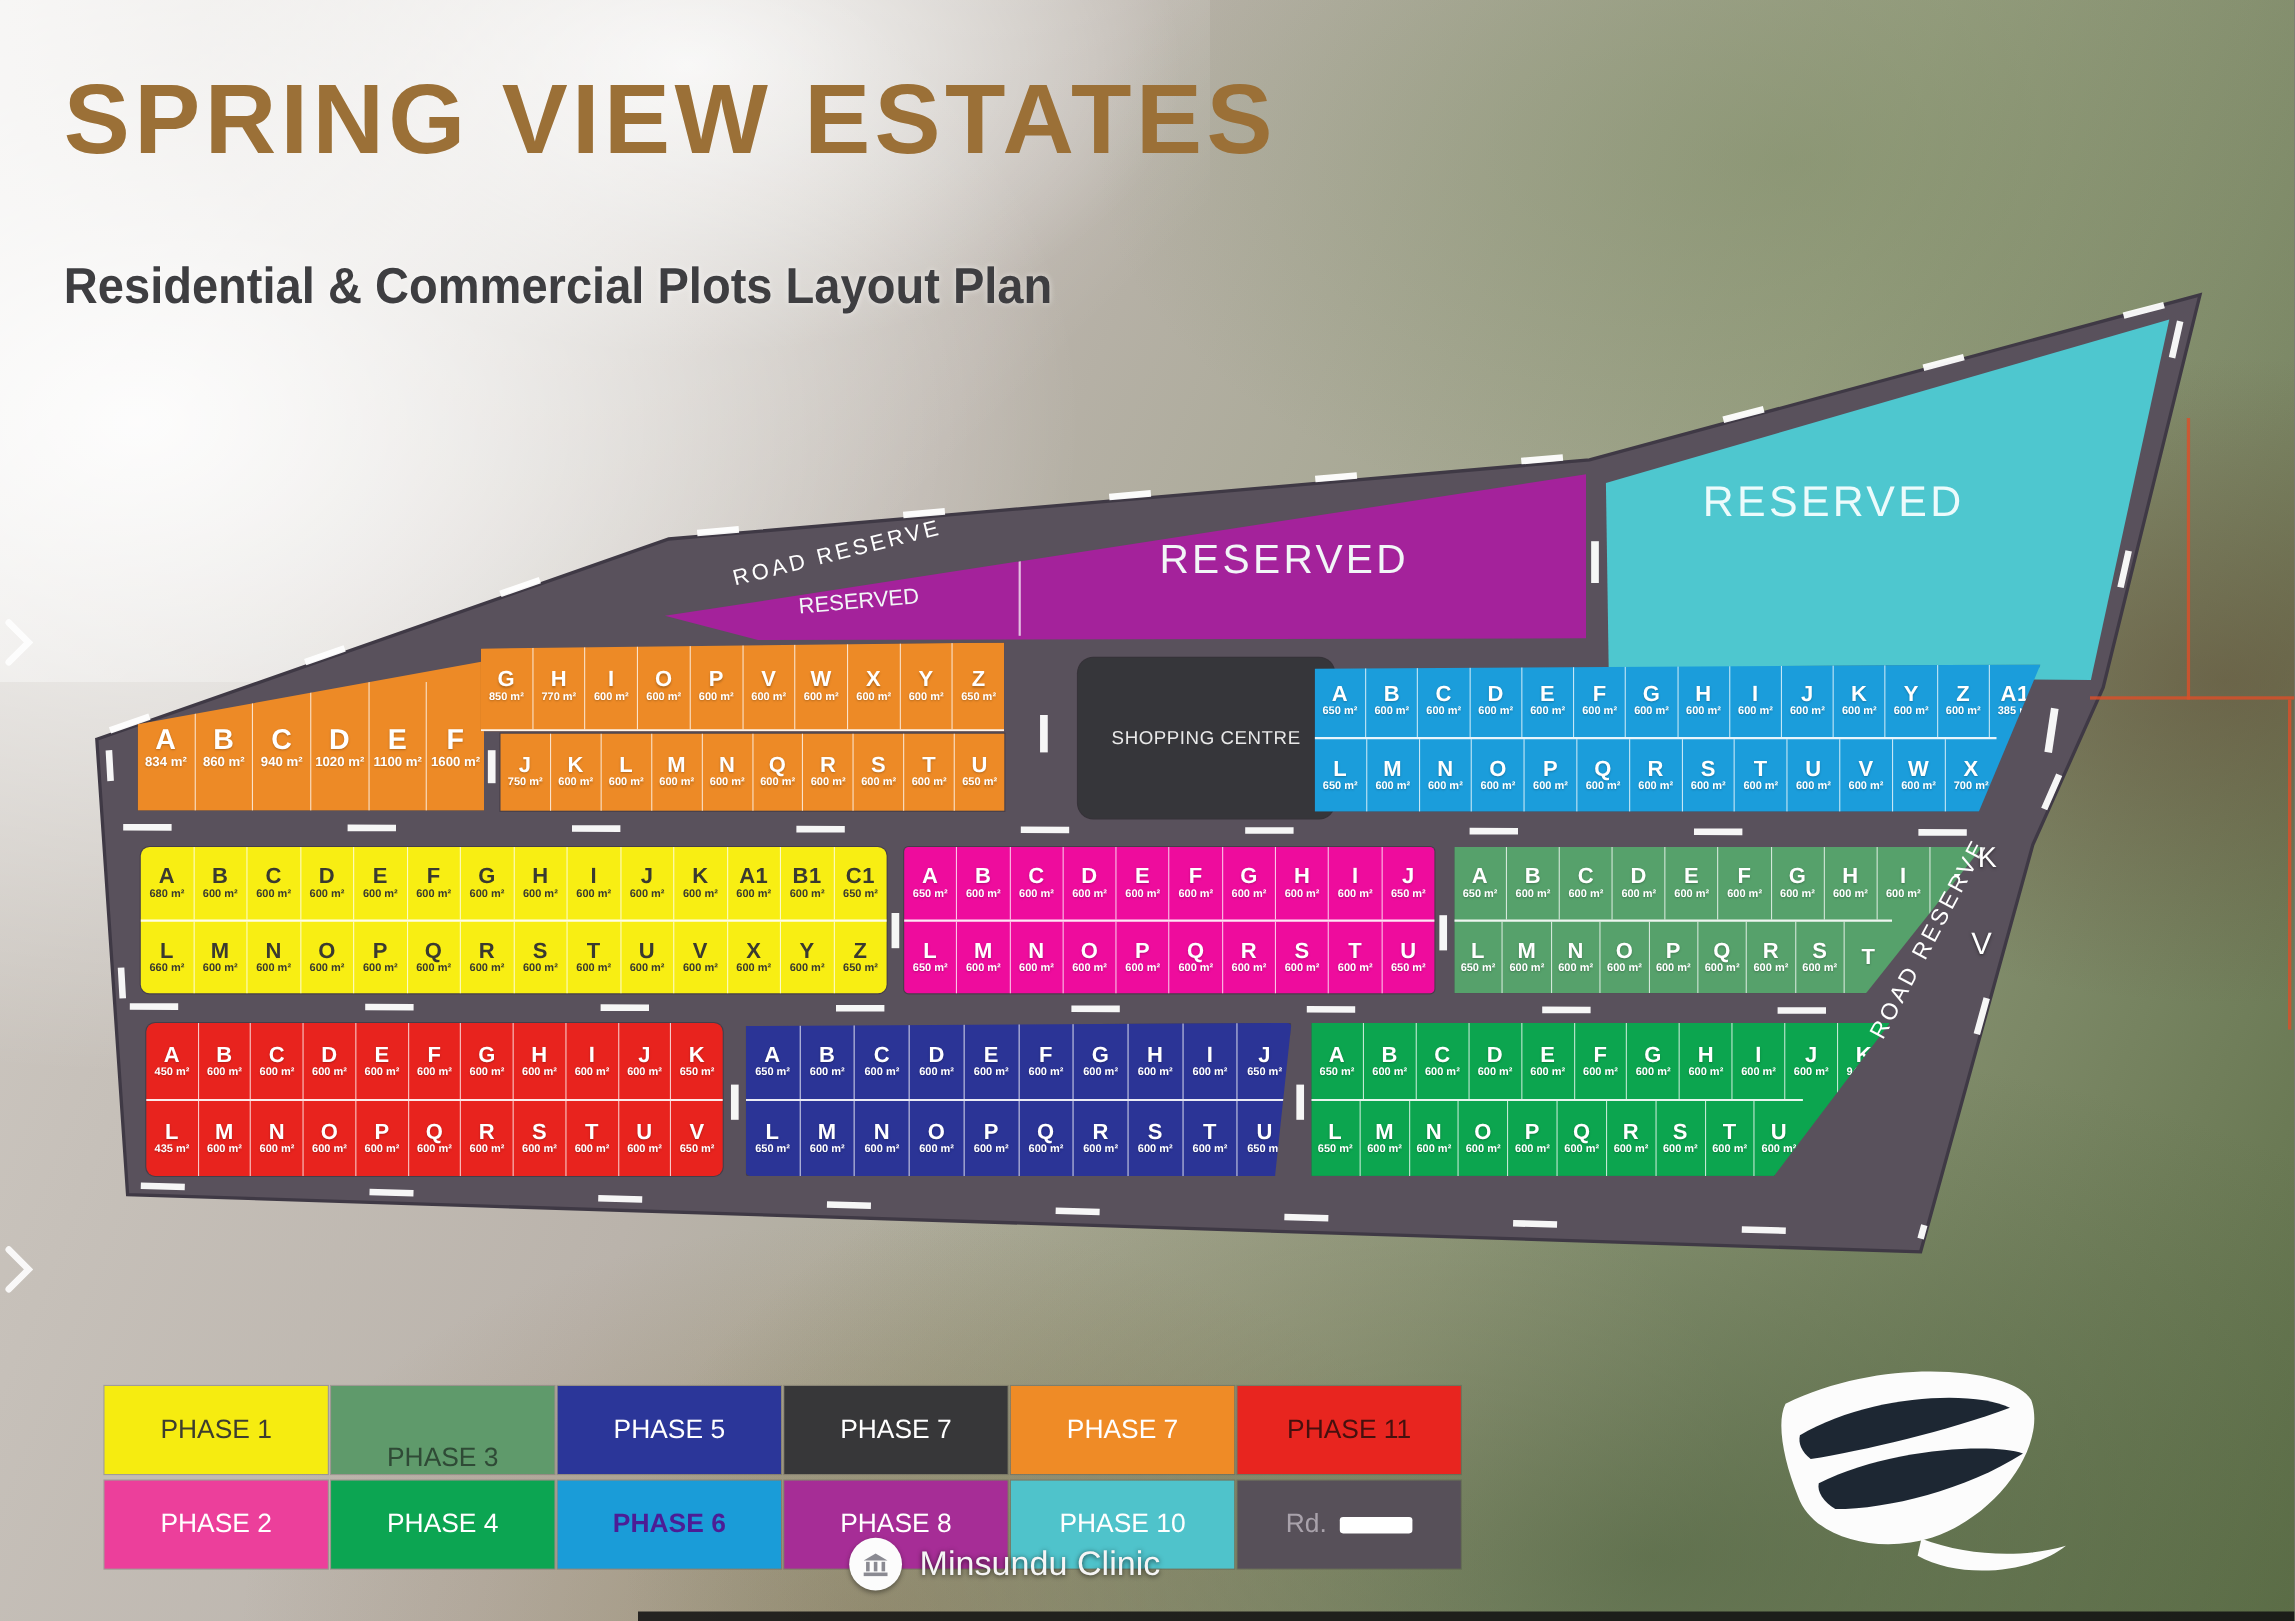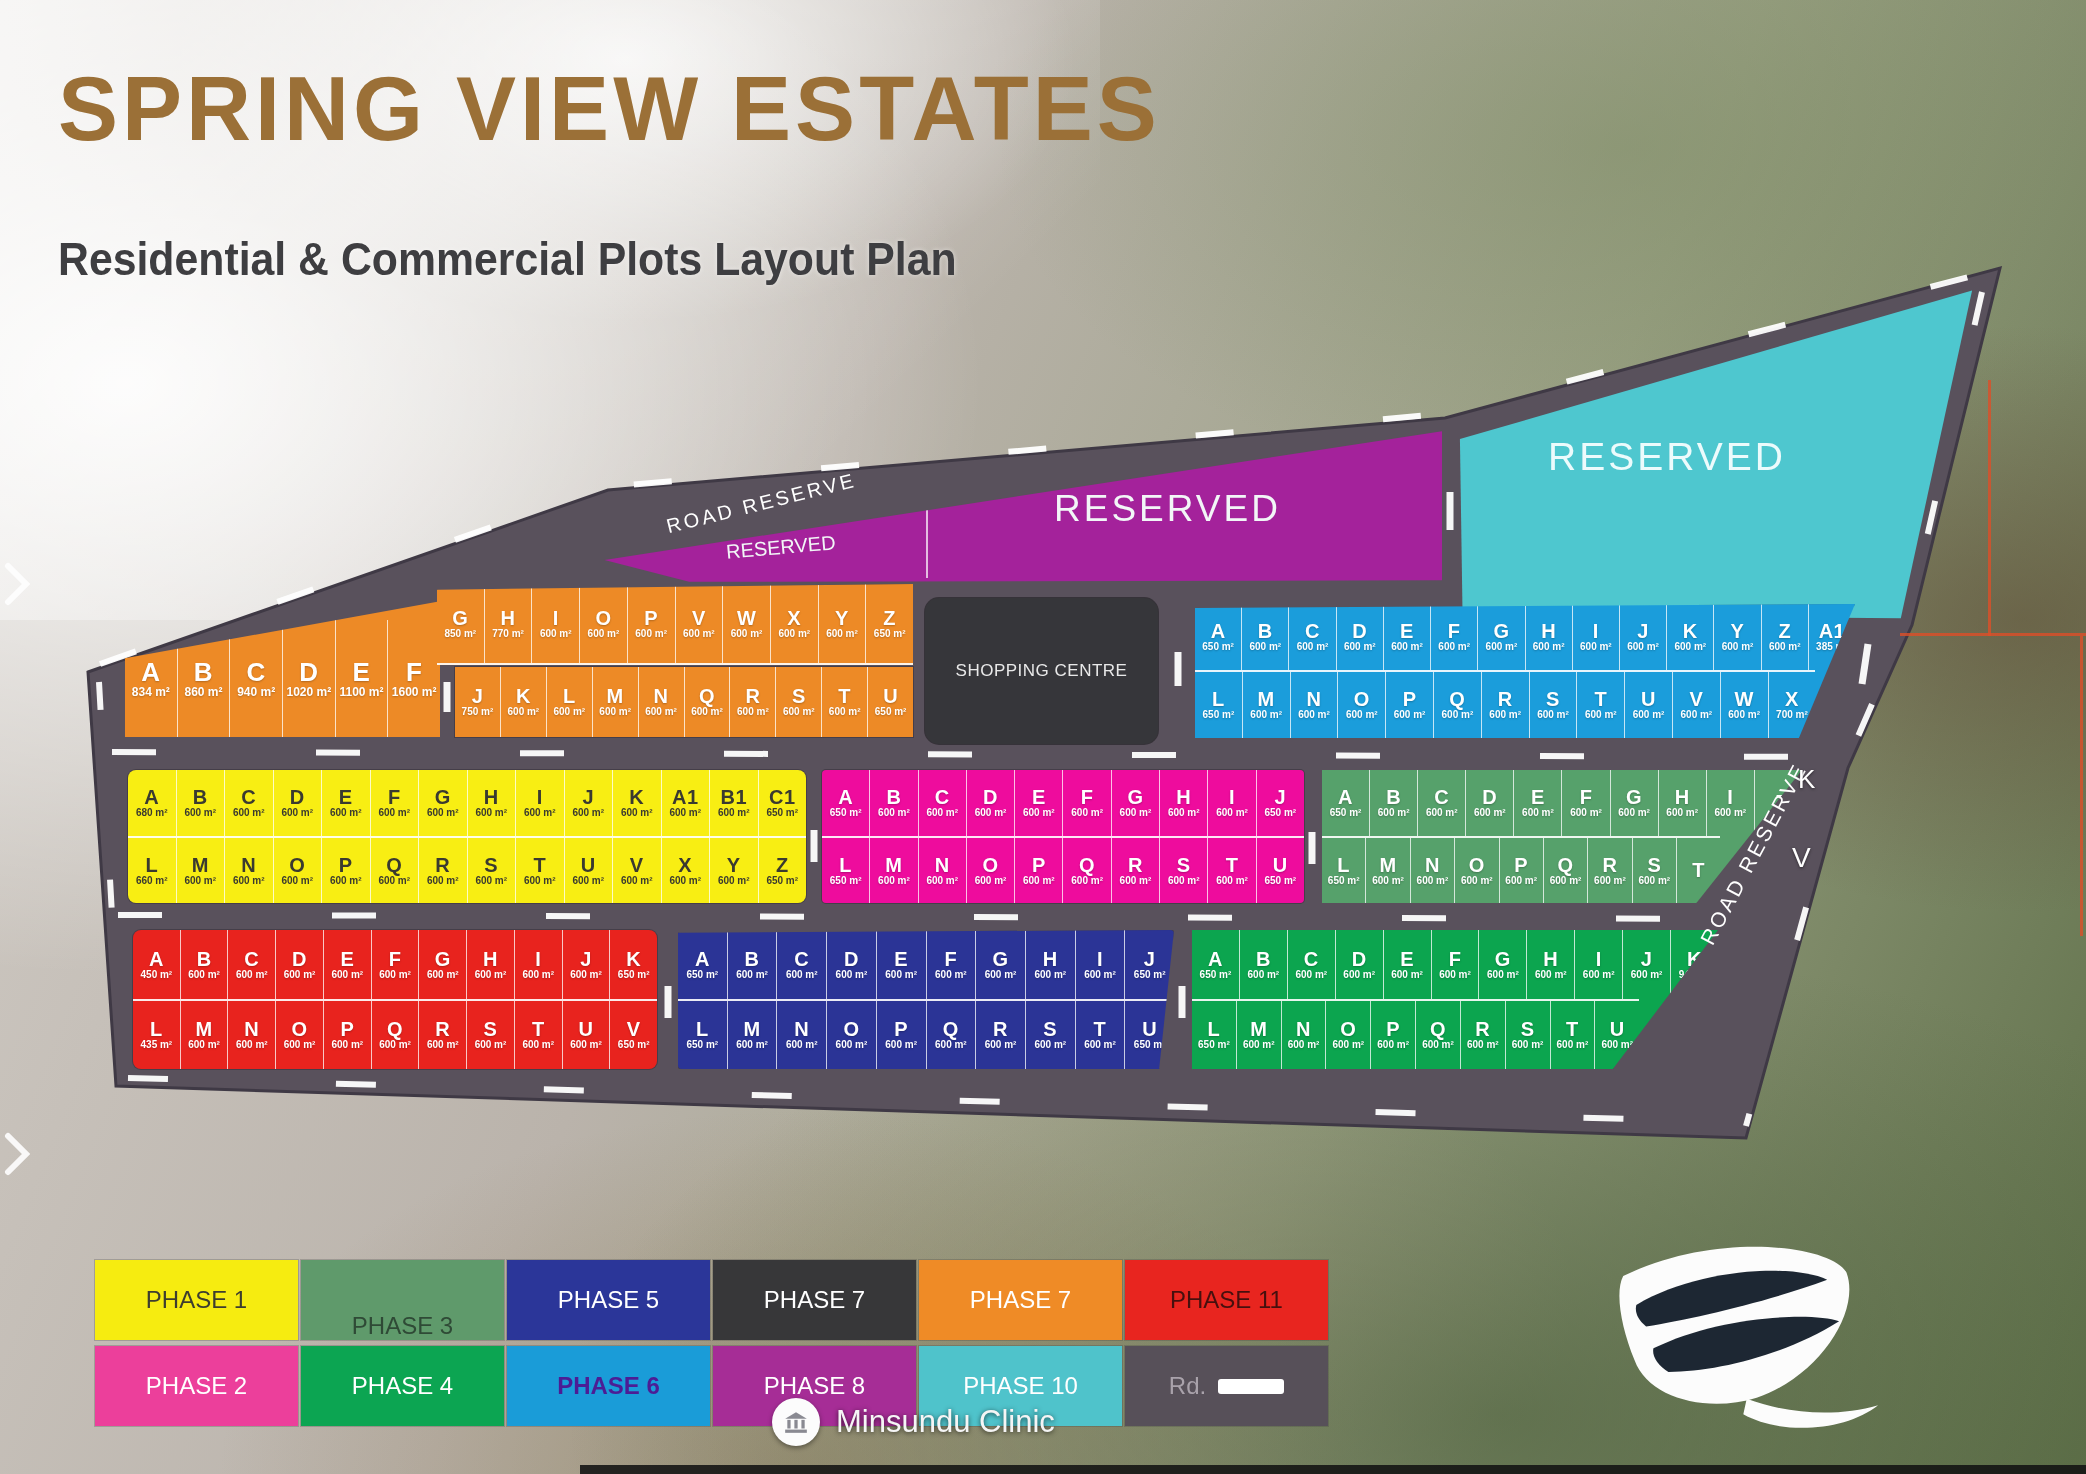--- a/index.html
+++ b/index.html
@@ -37,21 +37,21 @@
   .cell + .cell{border-left:1px solid rgba(255,255,255,.75);}
   .pl{font-size:20px;font-weight:700;letter-spacing:.5px;}
   .ps{font-size:10px;font-weight:700;white-space:nowrap;}
   .light .pl,.light .ps{color:#fff;text-shadow:0 1px 2px rgba(0,0,0,.25);}
   .dark .pl,.dark .ps{color:#3a3a30;}
   .bigcells .pl{font-size:26px;}
   .bigcells .ps{font-size:12px;}
   
   .area{position:absolute;}
   .area-label{position:absolute;color:#f2f6f7;font-weight:400;white-space:nowrap;}
-  #shopping{position:absolute;left:925px;top:598px;width:233px;height:146px;background:#36363a;
+  #shopping{position:absolute;left:980px;top:598px;width:233px;height:146px;background:#36363a;
     border-radius:14px;display:flex;align-items:center;justify-content:center;
     color:#e9e9e9;font-size:17px;letter-spacing:.5px;box-shadow:0 0 0 1px rgba(20,20,22,.5);}
   .roadlabel{position:absolute;color:#fff;font-size:20px;letter-spacing:3px;white-space:nowrap;}
   .straychar{position:absolute;color:#fff;font-weight:400;text-shadow:0 1px 3px rgba(0,0,0,.5);}
   
   #legend{position:absolute;left:95px;top:1260px;display:grid;
     grid-template-columns:repeat(6,203px);grid-auto-rows:80px;gap:6px 3px;}
   .tile{display:flex;align-items:center;justify-content:center;gap:12px;
     font-size:24px;box-shadow:0 0 0 1px rgba(60,60,60,.25);}
   .tile .bar{width:66px;height:15px;background:#fff;border-radius:3px;display:inline-block;}

